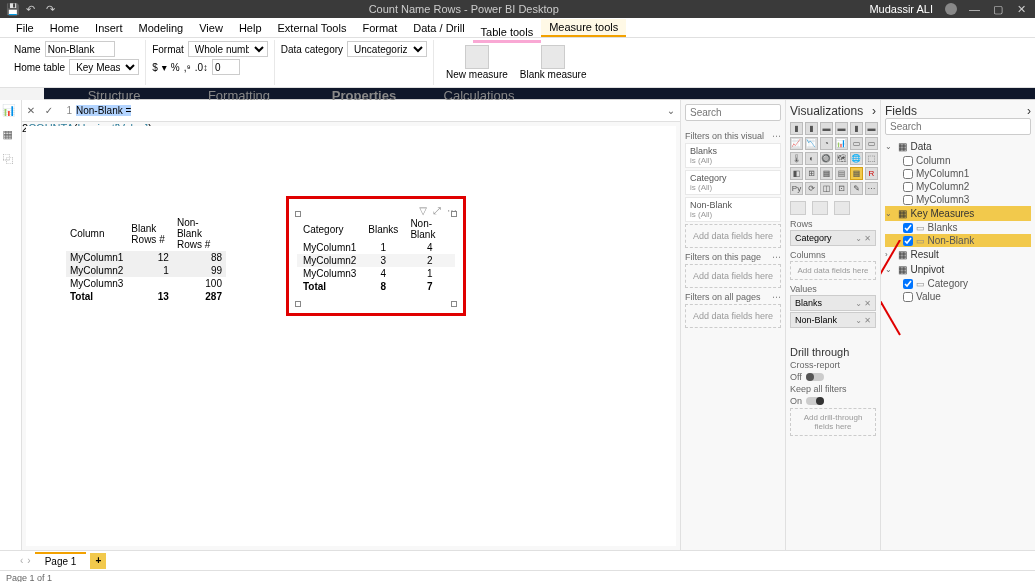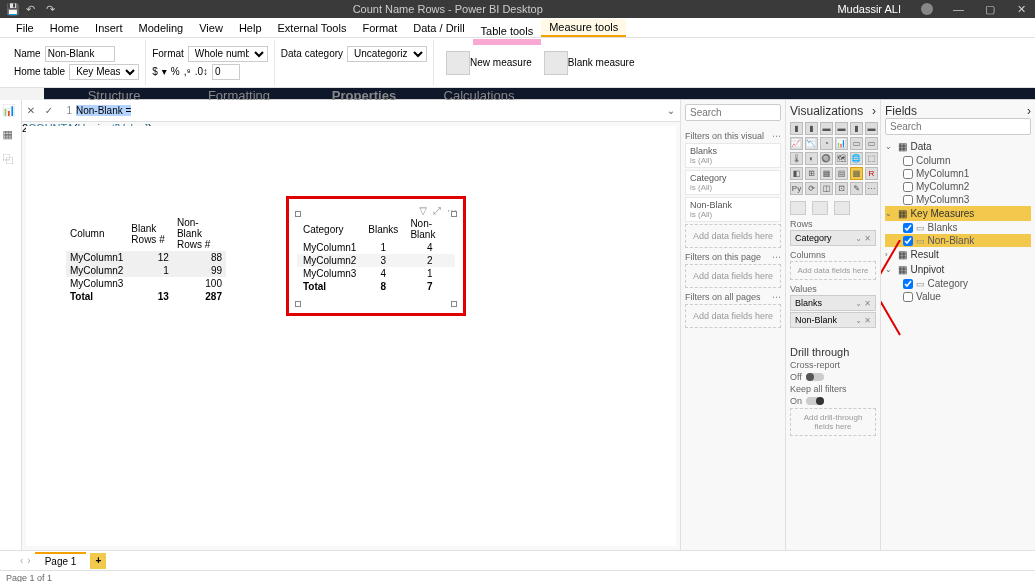--- a/index.html
+++ b/index.html
@@ -2,36 +2,36 @@
 <html><head>
 <meta charset="utf-8">
 <style>
 * { margin: 0; padding: 0; box-sizing: border-box; font-family: "Segoe UI", Arial, sans-serif; }
 body { width: 1035px; height: 582px; background: #f3f3f3; overflow: hidden; font-size: 11px; }
 
 
 .titlebar { height: 18px; background: #3a3a3a; color: #fff; display: flex; align-items: center; padding: 0 6px; font-size: 11px; }
 .titlebar .left { display: flex; gap: 8px; align-items: center; }
 .titlebar .center { flex: 1; text-align: center; color: #ccc; }
-.titlebar .right { display: flex; gap: 20px; align-items: center; }
+.titlebar .right { display: flex; gap: 12px; align-items: center; }
 .titlebar .avatar { width: 12px; height: 12px; background: #888; border-radius: 50%; display: inline-block; }
 .tb-icon { width: 12px; height: 12px; display: inline-block; color: #ccc; }
 
 
 .menubar { height: 20px; background: #fff; border-bottom: 1px solid #e0e0e0; display: flex; align-items: center; padding: 0 8px; font-size: 11px; }
 .menubar .item { padding: 2px 8px; cursor: pointer; }
-.menubar .item.sel1 { border-bottom: 6px solid #f9a8d4; margin-top: 12px; }
+.menubar .item.sel1 { border-bottom: 3px solid #f9a8d4; margin-top: 12px; }
 .menubar .item.sel2 { border-bottom: 2px solid #f2a100; background: #fff9e6; }
 
 
 .ribbon { height: 50px; background: #fff; display: flex; align-items: center; padding: 2px 8px; font-size: 10px; border-bottom: 1px solid #e0e0e0; }
-.ribbon .group { display: flex; flex-direction: column; justify-content: center; padding: 0 6px; height: 100%; border-right: 1px solid #e8e8e8; }
+.ribbon .group { display: flex; flex-direction: column; padding: 0 6px; height: 100%; border-right: 1px solid #e8e8e8; }
 .ribbon .row { display: flex; align-items: center; gap: 4px; margin: 1px 0; height: 16px; }
 .ribbon input, .ribbon select { font-size: 10px; height: 16px; border: 1px solid #ccc; padding: 0 2px; background: #fff; }
-.ribbon .btn-stack { display: flex; flex-direction: row; align-items: center; padding: 0 6px; cursor: pointer; }
+.ribbon .btn-stack { display: flex; flex-direction: column; align-items: center; padding: 0 6px; cursor: pointer; }
 .ribbon .btn-stack .icon { width: 24px; height: 24px; background: #e8e8e8; border: 1px solid #ccc; }
 .ribbon-labels { height: 12px; background: #0f172a; display: flex; font-size: 13px; color: #888; border-bottom: 1px solid #d0d0d0; margin-left: 44px; }
 .ribbon-labels div:nth-child(1) { width: 140px; text-align: center; }
 .ribbon-labels div:nth-child(2) { width: 110px; text-align: center; }
 .ribbon-labels div:nth-child(3) { width: 140px; text-align: center; font-weight: bold; }
 .ribbon-labels div:nth-child(4) { width: 90px; text-align: center; }
 
 
 .main { display: flex; height: 450px; background: #fff; }
 

